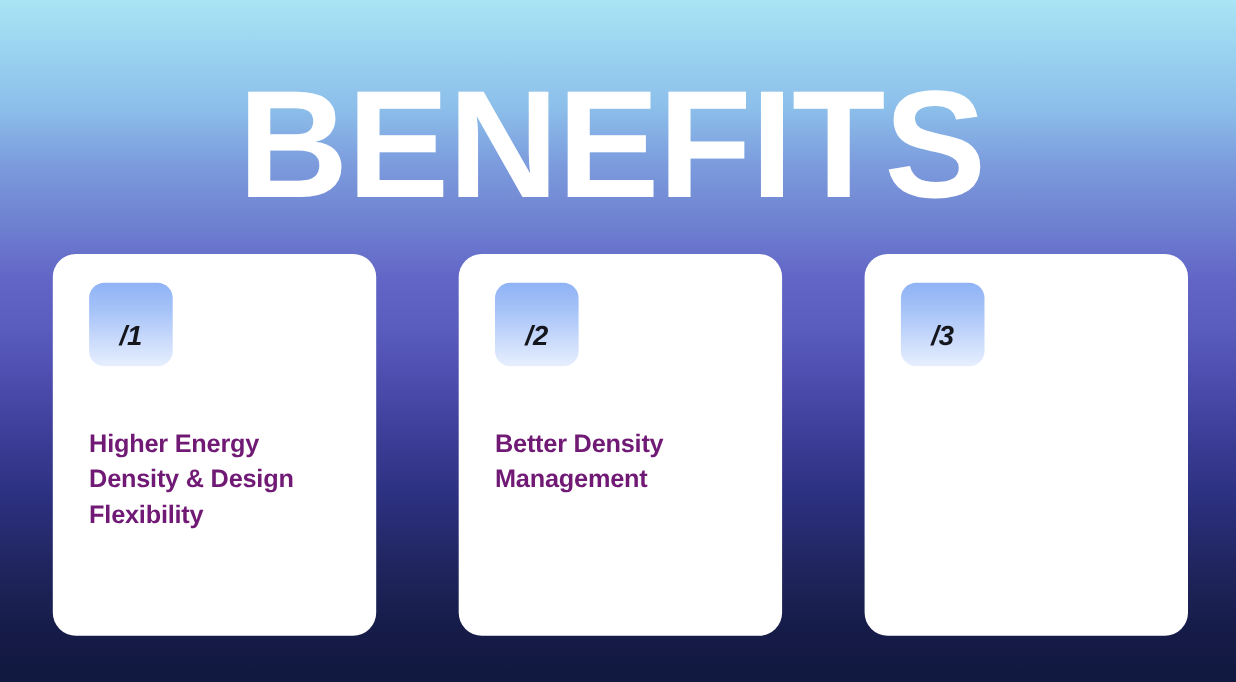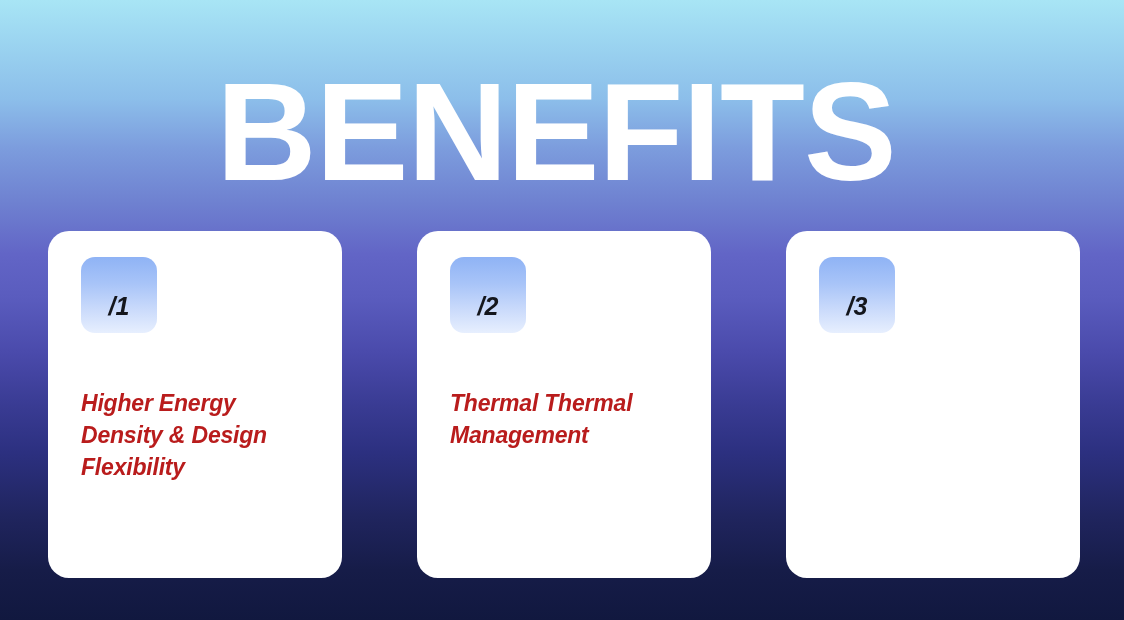--- a/index.html
+++ b/index.html
@@ -103,26 +103,25 @@
     letter-spacing: 0px;
     line-height: 1;
     font-style: italic;
   }
 
   .card-title {
     margin-top: 54px;
     font-family: "Liberation Sans", sans-serif;
     font-size: 23px;
     font-weight: bold;
-    color: #b91c1c;
+    color: #701a75;
     line-height: 1.40;
     letter-spacing: -0.2px;
     max-width: 224px;
     text-align: left;
-    font-style: italic;
   }
 </style>
 </head>
 <body>
 
 <div id="slide">
 
   <div id="title">BENEFITS</div>
 
   <div id="cards">
@@ -131,21 +130,21 @@
       <div class="badge">
         <span class="badge-label">/1</span>
       </div>
       <div class="card-title">Higher Energy Density &amp; Design Flexibility</div>
     </div>
 
     <div class="card">
       <div class="badge">
         <span class="badge-label">/2</span>
       </div>
-      <div class="card-title">Thermal Thermal Management</div>
+      <div class="card-title">Better Density Management</div>
     </div>
 
     <div class="card">
       <div class="badge">
         <span class="badge-label">/3</span>
       </div>
     </div>
 
   </div>
 </div>

